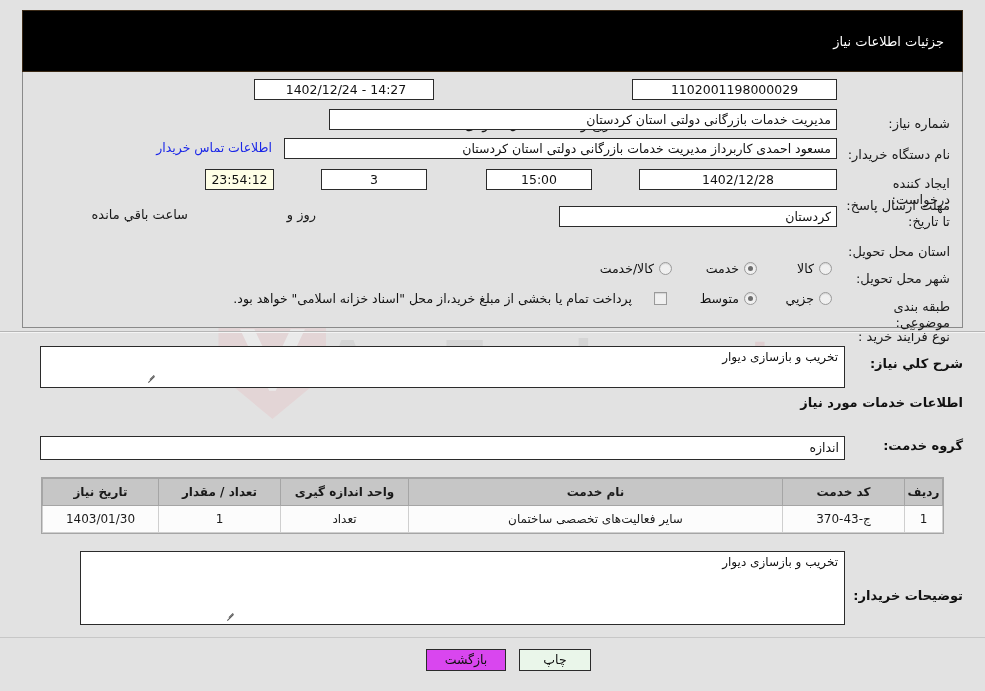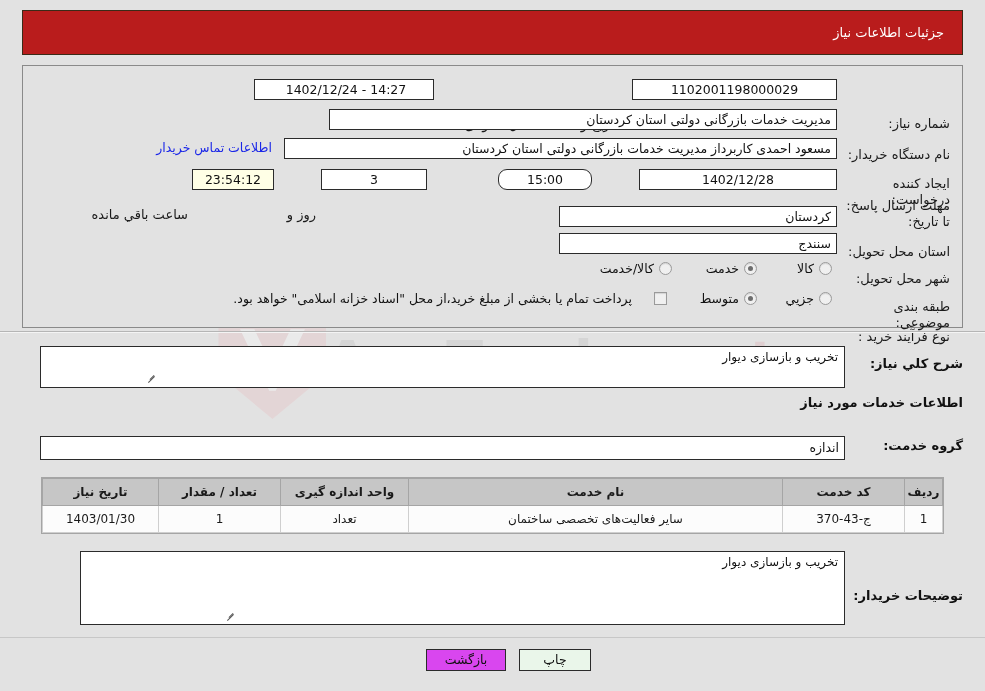--- a/index.html
+++ b/index.html
@@ -38,22 +38,22 @@
   .wm-text {
     font-size: 54px; font-weight: bold; letter-spacing: 1px;
     color: #b9b9b9; direction: ltr; white-space: nowrap;
     font-family: "DejaVu Sans", sans-serif;
   }
   .wm-text .dot { color: #d9a6ab; }
 
   
   .page-header {
     position: absolute; left: 22px; top: 10px;
-    width: 941px; height: 45px;
-    background: #b91c1c;
+    width: 941px; height: 62px;
+    background: #000000;
     border: 1px solid #3b2a17;
     display: flex; align-items: center; justify-content: flex-start;
     padding-left: 0; padding-right: 18px;
     z-index: 2;
   }
   .page-header-title {
     color: #ffffff; font-size: 13px; width: 100%; text-align: right;
   }
 
   
@@ -195,31 +195,30 @@
   <div class="lbl" style="position:absolute; right:12px; top:45px; width:110px;">نام دستگاه خریدار:</div>
   <div class="fld right" style="position:absolute; right:125px; top:43px; width:508px;">مدیریت خدمات بازرگانی دولتی استان کردستان</div>
 
   <div class="lbl" style="position:absolute; right:12px; top:74px; width:110px;">ایجاد کننده درخواست:</div>
   <div class="fld right" style="position:absolute; right:125px; top:72px; width:553px;">مسعود احمدی کاربرداز مدیریت خدمات بازرگانی دولتی استان کردستان</div>
   <a class="link" style="position:absolute; right:690px; top:74px;">اطلاعات تماس خریدار</a>
 
   <div class="lbl" style="position:absolute; right:12px; top:96px; width:112px; line-height:16px;">مهلت ارسال پاسخ: تا تاریخ:</div>
   <div class="fld center" style="position:absolute; right:125px; top:103px; width:198px;">1402/12/28</div>
   <div class="lbl" style="position:absolute; right:330px; top:105px; width:36px;">ساعت</div>
-  <div class="fld center" style="position:absolute; right:370px; top:103px; width:94px;border-radius:9px;">15:00</div>
+  <div class="fld center" style="position:absolute; right:370px; top:103px; width:106px;">15:00</div>
   <div class="fld center" style="position:absolute; right:535px; top:103px; width:106px;">3</div>
   <div class="lbl" style="position:absolute; right:646px; top:105px; width:40px;">روز و</div>
-  <div class="fld cream" style="position:absolute; right:688px; top:103px; width:82px;">23:54:12</div>
+  <div class="fld cream" style="position:absolute; right:688px; top:103px; width:69px;">23:54:12</div>
   <div class="lbl" style="position:absolute; right:774px; top:105px; width:110px;">ساعت باقي مانده</div>
 
   <div class="lbl" style="position:absolute; right:12px; top:142px; width:110px;">استان محل تحویل:</div>
   <div class="fld right" style="position:absolute; right:125px; top:140px; width:278px;">کردستان</div>
 
   <div class="lbl" style="position:absolute; right:12px; top:169px; width:110px;">شهر محل تحویل:</div>
-  <div class="fld right" style="position:absolute; right:125px; top:167px; width:278px;">سنندج</div>
 
   <div class="lbl" style="position:absolute; right:12px; top:197px; width:110px;">طبقه بندی موضوعی:</div>
 
   <div class="radio-wrap" style="position:absolute; right:130px; top:195px;">
     <span class="radio"></span>
     <span class="radio-lbl">کالا</span>
   </div>
   <div class="radio-wrap" style="position:absolute; right:205px; top:195px;">
     <span class="radio on"></span>
     <span class="radio-lbl">خدمت</span>

